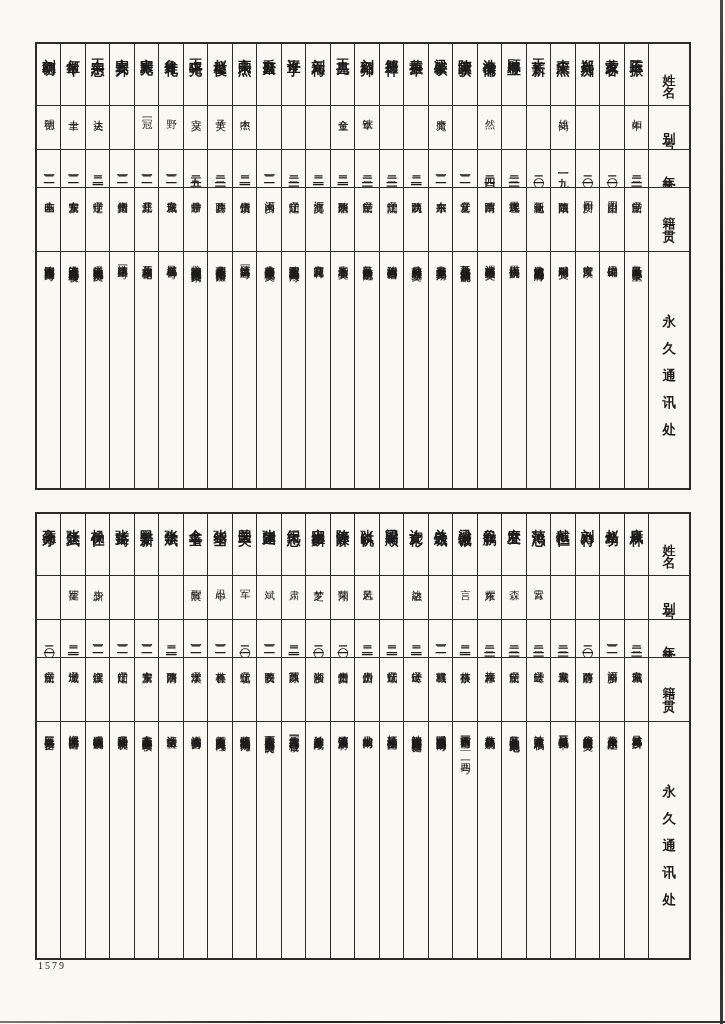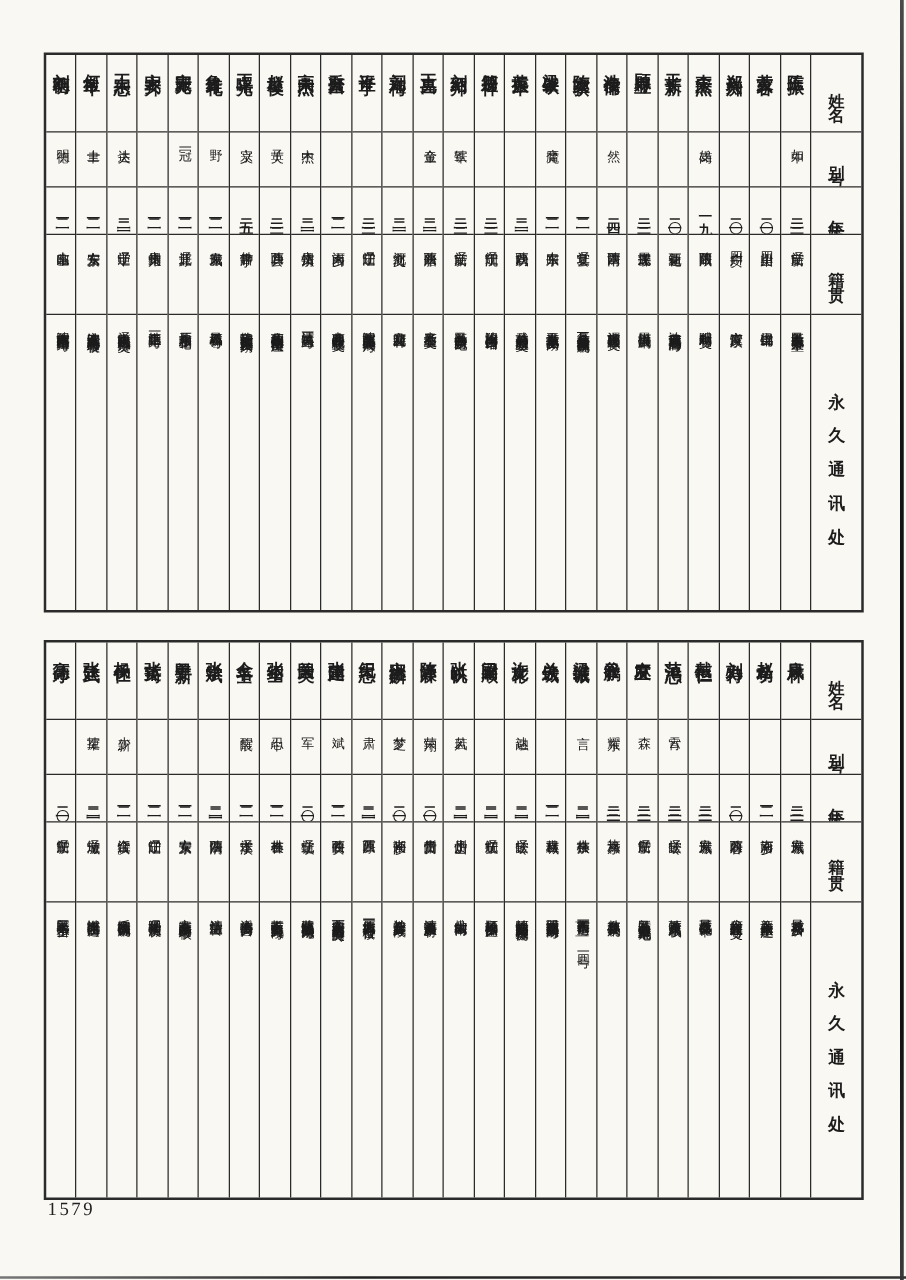--- a/index.html
+++ b/index.html
@@ -24,21 +24,21 @@
   .t-age{font-size:11px;letter-spacing:2px;font-weight:600;}
   .t-origin{font-size:10.5px;letter-spacing:0.5px;}
   .t-addr{font-size:10.5px;letter-spacing:0.5px;}
   .header-col .cell{align-items:center;padding-top:0;}
   .h-lbl{font-weight:700;font-size:13px;}
   .h-name{letter-spacing:11px;}
   .h-alias{letter-spacing:6px;}
   .h-age{letter-spacing:3px;}
   .h-origin{letter-spacing:13px;}
   .h-addr{letter-spacing:27px;font-size:13.5px;}
-  .page-number{position:absolute;left:38px;top:960px;font-size:15px;letter-spacing:2px;color:#222;}
+  .page-number{position:absolute;left:38px;top:960px;font-size:10px;letter-spacing:2px;color:#222;}
   .scan-edge-right{position:absolute;right:2px;top:0;width:3px;height:1024px;background:linear-gradient(to bottom,#4a4a4a,#141414 30%,#111 80%,#3a3a3a);}
   .scan-edge-bottom{position:absolute;left:0;bottom:1px;width:725px;height:2px;background:linear-gradient(to right,#777,#222 40%,#333);}
 </style>
 </head>
 <body>
 
 <div class="page">
   <div class="registry-table t-top">
       <div class="col header-col">
         <div class="cell c-name">

